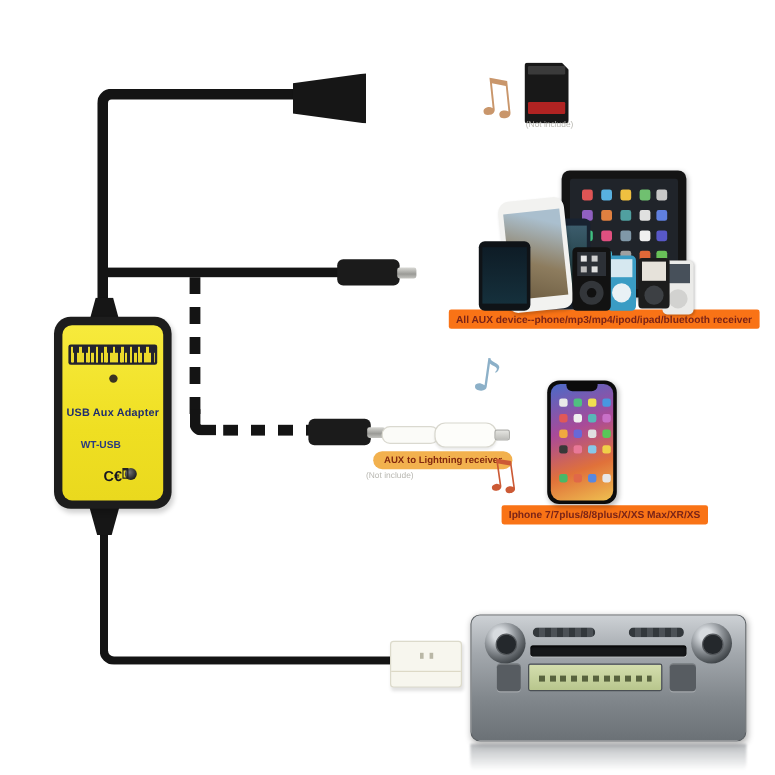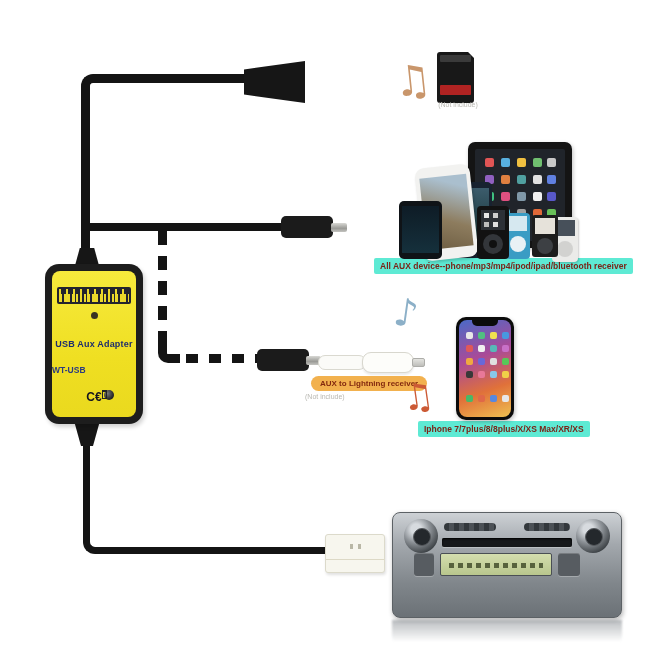--- a/index.html
+++ b/index.html
@@ -39,21 +39,21 @@
   .adapter-face{left:52px;top:271px;width:84px;height:146px;border-radius:8px;
     background:linear-gradient(180deg,#f7ea3c,#efdf22 60%,#ead91e);}
   .adapter-eq{left:57px;top:287px;width:74px;height:17px;background:#23232e;border-radius:2px;overflow:hidden;}
   .adapter-eq::before{content:"";position:absolute;left:2px;right:2px;bottom:2px;height:13px;
     background:repeating-linear-gradient(90deg,#ecd92a 0 2px,transparent 2px 7px);}
   .adapter-eq::after{content:"";position:absolute;left:3px;right:2px;bottom:2px;height:8px;
     background:repeating-linear-gradient(90deg,#ecd92a 0 2px,transparent 2px 4px);}
   .adapter-led{left:91px;top:312px;width:7px;height:7px;border-radius:50%;background:#3a3322;}
   .adapter-title{left:52px;top:339px;width:84px;text-align:center;font-size:9px;font-weight:bold;
     color:#1e2d6e;letter-spacing:.2px;}
-  .adapter-model{left:52px;top:365px;width:64px;text-align:left;font-size:8.5px;font-weight:bold;
+  .adapter-model{left:52px;top:365px;width:64px;text-align:center;font-size:8.5px;font-weight:bold;
     color:#2b3b80;}
   .adapter-ce{left:52px;top:390px;width:84px;text-align:center;font-size:12px;font-weight:bold;
     color:#15151f;line-height:14px;}
   .adapter-ce .ce-dot{position:static;display:inline-block;width:10px;height:10px;border-radius:50%;
     background:radial-gradient(circle at 35% 35%,#777,#222 70%);vertical-align:middle;margin:0 2px;}
   .adapter-ce .ce-bin{position:static;display:inline-block;width:5px;height:9px;border:1px solid #222;
     border-top-width:2px;vertical-align:middle;}
 
   
   .harness{left:325px;top:534px;width:60px;height:39px;background:#f7f6ee;border:1px solid #dcdacb;
@@ -106,21 +106,21 @@
   .ipod-blue .wheel{left:4px;top:23px;width:16px;height:16px;background:#e9f1f5;}
   .ipod-dark{left:532px;top:215px;width:26px;height:42px;background:#1d1d1d;border-radius:3px;z-index:3;}
   .ipod-dark .scr{left:3px;top:3px;width:20px;height:16px;background:#e6e2da;}
   .ipod-dark .wheel{left:5px;top:23px;width:16px;height:16px;background:#3d4044;}
   .ipod-white{left:552px;top:217px;width:26px;height:45px;background:#ebebe9;border-radius:4px;z-index:2;
     box-shadow:1px 1px 2px rgba(0,0,0,.2);}
   .ipod-white .scr{left:3px;top:3px;width:20px;height:16px;background:#47505a;}
   .ipod-white .wheel{left:5px;top:24px;width:16px;height:16px;background:#d2d2d0;}
 
   
-  .hl{background:#5eead4;color:#7a2418;font-size:8.5px;font-weight:bold;padding:3px 6px;
+  .hl{background:#f97316;color:#7a2418;font-size:8.5px;font-weight:bold;padding:3px 6px;
     white-space:nowrap;border-radius:2px;}
   .label-aux{left:374px;top:258px;}
   .label-iphone{left:418px;top:421px;}
   .pill{left:311px;top:376px;background:#f2b14e;color:#83290f;font-size:8px;font-weight:bold;
     padding:3px 9px;border-radius:9px;white-space:nowrap;}
 
   
   .la-barrel{left:318px;top:355px;width:48px;height:15px;background:#fbfbf8;
     border:1px solid #dad9d0;border-radius:7px;}
   .la-body{left:362px;top:352px;width:52px;height:21px;background:#fdfdfa;

